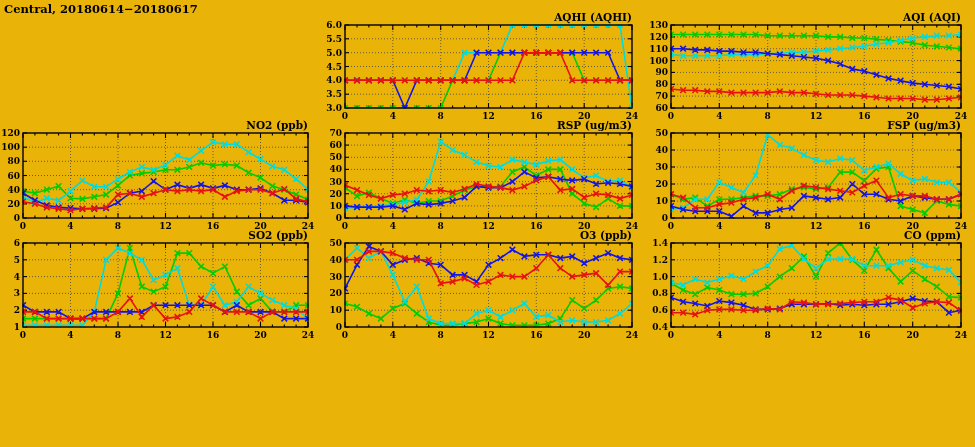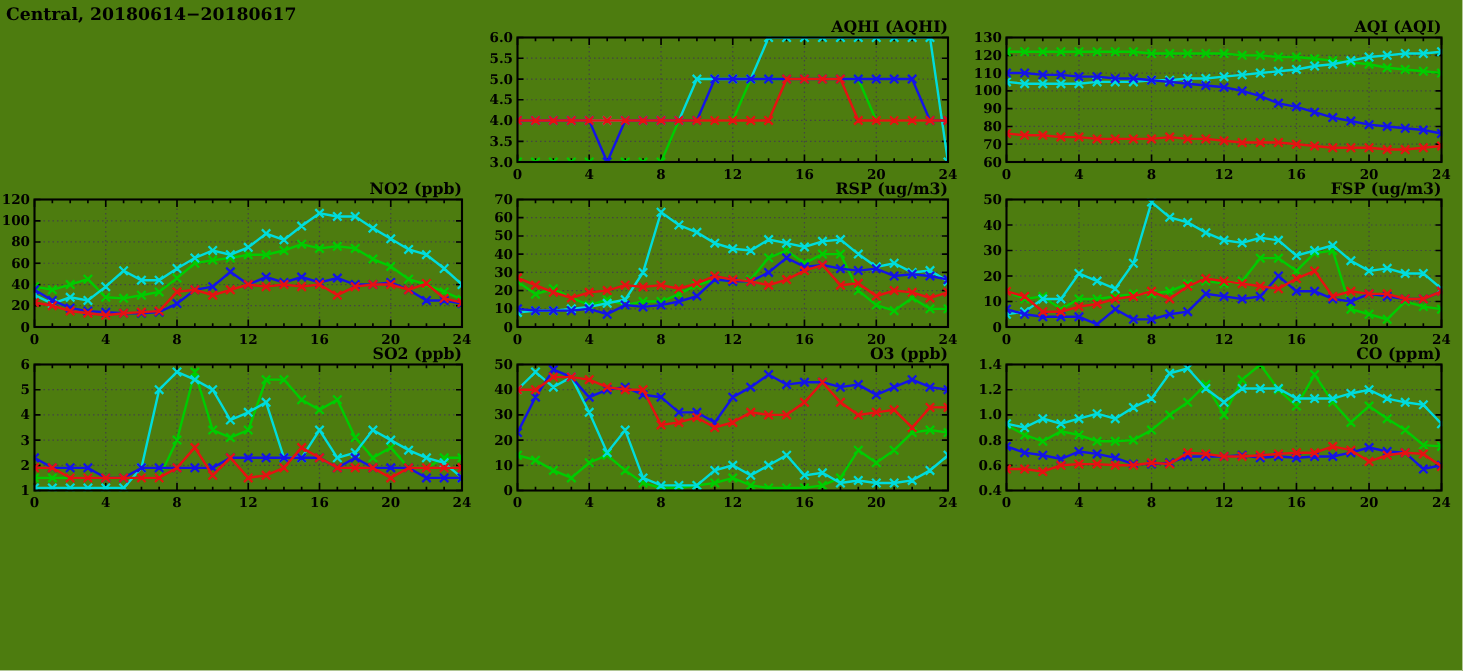--- a/index.html
+++ b/index.html
@@ -1,19 +1,19 @@
 <!DOCTYPE html>
 <html><head>
 <meta charset="utf-8">
 <style>
   html,body{margin:0;padding:0;background:#fff;}
   #page{
     position:relative;
     width:975px;height:447px;
-    background:#4d7c0f;
+    background:#eab308;
     font-family:"DejaVu Serif","Liberation Serif",serif;
     overflow:hidden;
     text-align:right;
   }
   #main-title{
     position:absolute;left:4px;top:2px;
     font-size:11.5px;font-weight:bold;color:#000;
     letter-spacing:0px;white-space:nowrap;
   }
   .chart{position:absolute;}

